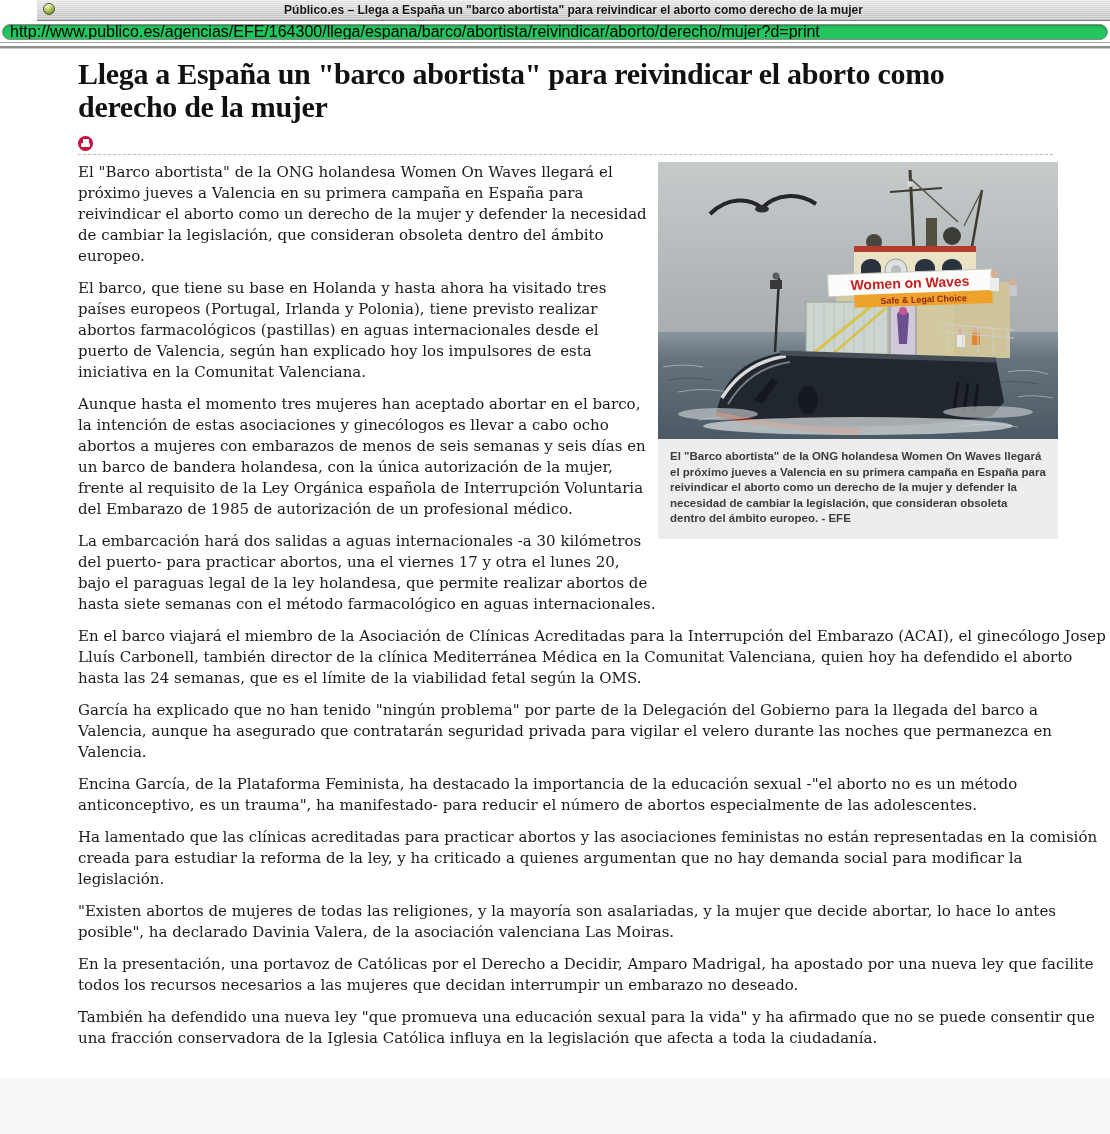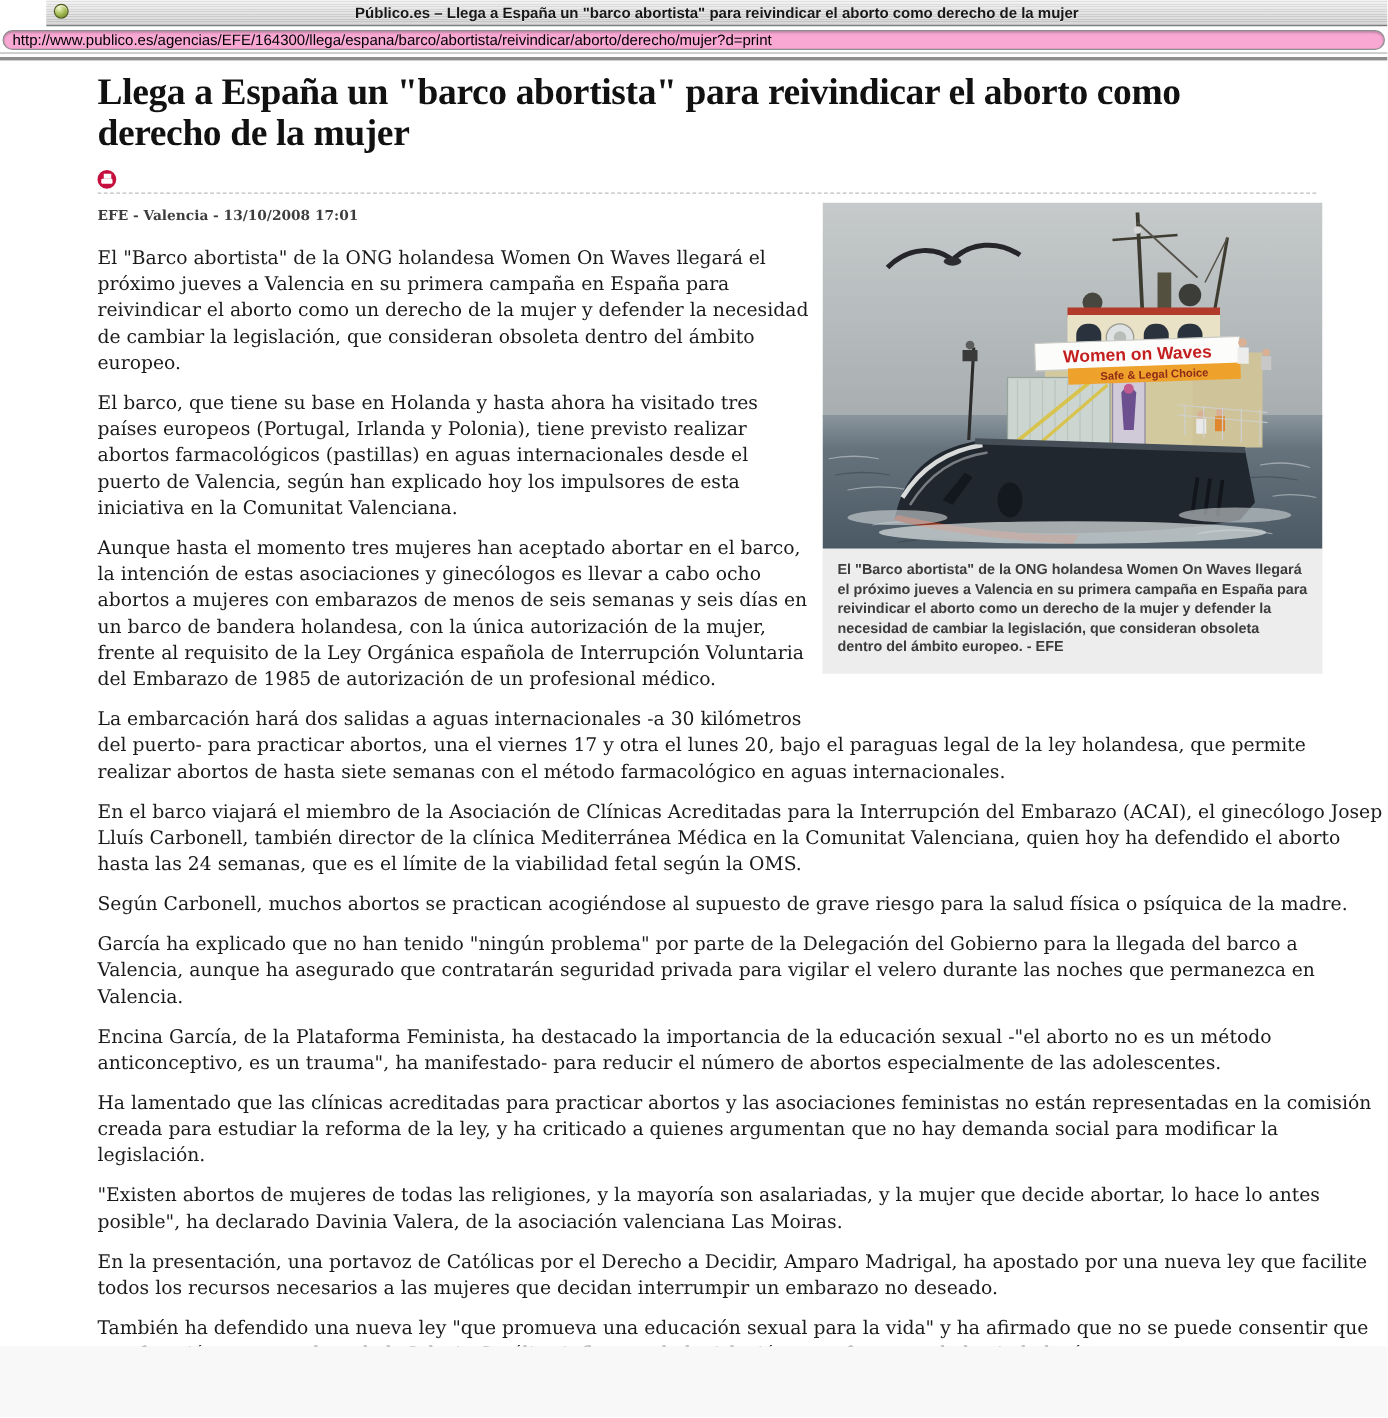--- a/index.html
+++ b/index.html
@@ -17,22 +17,22 @@
   }
   .win-btn{
     position:absolute;left:6px;top:3px;width:12px;height:12px;border-radius:50%;
     background:radial-gradient(circle at 35% 28%,#eef6c2,#9cb549 55%,#5c721f);
     border:1px solid #4f5a1c;box-sizing:border-box;
     box-shadow:inset 0 1px 1px rgba(255,255,255,.8);
   }
   .win-title{font-size:12px;font-weight:bold;color:#161616;text-shadow:0 1px 0 rgba(255,255,255,.55);white-space:nowrap;}
   .urlbar{height:19px;background:#fff;display:flex;align-items:center;padding:1px 2px;border-bottom:1px solid #a5a5a5;}
   .url-field{
-    flex:1;height:14px;border:1px solid #8d8d8d;border-radius:8px;background:#f9a8d4;
-    font-size:12px;color:#000;padding:0 7px;display:flex;align-items:center;
+    flex:1;height:14px;border:1px solid #8d8d8d;border-radius:8px;background:#22c55e;
+    font-size:16px;color:#000;padding:0 7px;display:flex;align-items:center;
     box-shadow:inset 0 1px 2px rgba(0,0,0,.28);white-space:nowrap;overflow:hidden;
   }
   .divider{height:7px;background:linear-gradient(#ffffff 0 38%,#8d8d8d 38% 68%,#cfcfcf 68% 82%,#ffffff 82%);}
   
   .page{padding:7px 0 0 78px;}
   h1{
     font-family:"Liberation Serif","DejaVu Serif",serif;font-size:30px;line-height:33px;
     font-weight:bold;color:#111;margin:0;max-width:950px;letter-spacing:-.3px;
   }
   .print-btn{
@@ -185,28 +185,26 @@
           </g>
           <path d="M60,250 Q130,266 205,266 L200,273 Q110,268 57,254 Z" fill="#8e331d"></path>
           <ellipse cx="200" cy="264" rx="155" ry="9" fill="#d3d9da" opacity=".75"></ellipse>
           <ellipse cx="330" cy="250" rx="45" ry="6" fill="#cdd4d6" opacity=".6"></ellipse>
           <ellipse cx="60" cy="252" rx="40" ry="6" fill="#d3d9da" opacity=".6"></ellipse>
         </g>
       </svg>
       <figcaption>El "Barco abortista" de la ONG holandesa Women On Waves llegará el próximo jueves a Valencia en su primera campaña en España para reivindicar el aborto como un derecho de la mujer y defender la necesidad de cambiar la legislación, que consideran obsoleta dentro del ámbito europeo. - EFE</figcaption>
     </figure>
 
-    <div class="byline">EFE - Valencia - 13/10/2008 17:01</div>
 
     <p>El "Barco abortista" de la ONG holandesa Women On Waves llegará el próximo jueves a Valencia en su primera campaña en España para reivindicar el aborto como un derecho de la mujer y defender la necesidad de cambiar la legislación, que consideran obsoleta dentro del ámbito europeo.</p>
     <p>El barco, que tiene su base en Holanda y hasta ahora ha visitado tres países europeos (Portugal, Irlanda y Polonia), tiene previsto realizar abortos farmacológicos (pastillas) en aguas internacionales desde el puerto de Valencia, según han explicado hoy los impulsores de esta iniciativa en la Comunitat Valenciana.</p>
     <p>Aunque hasta el momento tres mujeres han aceptado abortar en el barco, la intención de estas asociaciones y ginecólogos es llevar a cabo ocho abortos a mujeres con embarazos de menos de seis semanas y seis días en un barco de bandera holandesa, con la única autorización de la mujer, frente al requisito de la Ley Orgánica española de Interrupción Voluntaria del Embarazo de 1985 de autorización de un profesional médico.</p>
     <p>La embarcación hará dos salidas a aguas internacionales -a 30 kilómetros del puerto- para practicar abortos, una el viernes 17 y otra el lunes 20, bajo el paraguas legal de la ley holandesa, que permite realizar abortos de hasta siete semanas con el método farmacológico en aguas internacionales.</p>
     <p>En el barco viajará el miembro de la Asociación de Clínicas Acreditadas para la Interrupción del Embarazo (ACAI), el ginecólogo Josep Lluís Carbonell, también director de la clínica Mediterránea Médica en la Comunitat Valenciana, quien hoy ha defendido el aborto hasta las 24 semanas, que es el límite de la viabilidad fetal según la OMS.</p>
-    <p>Según Carbonell, muchos abortos se practican acogiéndose al supuesto de grave riesgo para la salud física o psíquica de la madre.</p>
     <p>García ha explicado que no han tenido "ningún problema" por parte de la Delegación del Gobierno para la llegada del barco a Valencia, aunque ha asegurado que contratarán seguridad privada para vigilar el velero durante las noches que permanezca en Valencia.</p>
     <p>Encina García, de la Plataforma Feminista, ha destacado la importancia de la educación sexual -"el aborto no es un método anticonceptivo, es un trauma", ha manifestado- para reducir el número de abortos especialmente de las adolescentes.</p>
     <p>Ha lamentado que las clínicas acreditadas para practicar abortos y las asociaciones feministas no están representadas en la comisión creada para estudiar la reforma de la ley, y ha criticado a quienes argumentan que no hay demanda social para modificar la legislación.</p>
     <p>"Existen abortos de mujeres de todas las religiones, y la mayoría son asalariadas, y la mujer que decide abortar, lo hace lo antes posible", ha declarado Davinia Valera, de la asociación valenciana Las Moiras.</p>
     <p>En la presentación, una portavoz de Católicas por el Derecho a Decidir, Amparo Madrigal, ha apostado por una nueva ley que facilite todos los recursos necesarios a las mujeres que decidan interrumpir un embarazo no deseado.</p>
     <p>También ha defendido una nueva ley "que promueva una educación sexual para la vida" y ha afirmado que no se puede consentir que una fracción conservadora de la Iglesia Católica influya en la legislación que afecta a toda la ciudadanía.</p>
   </div>
 </div>
 
 <div class="footer"></div>

